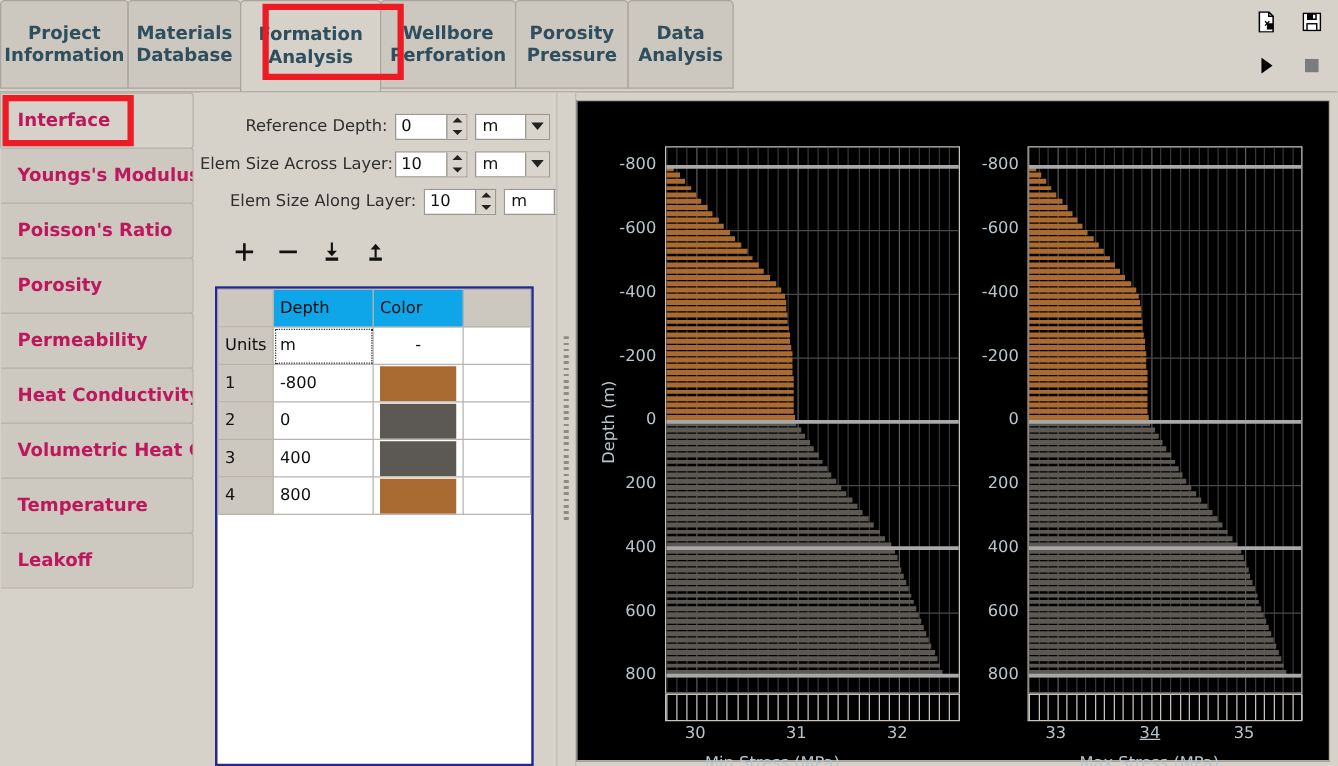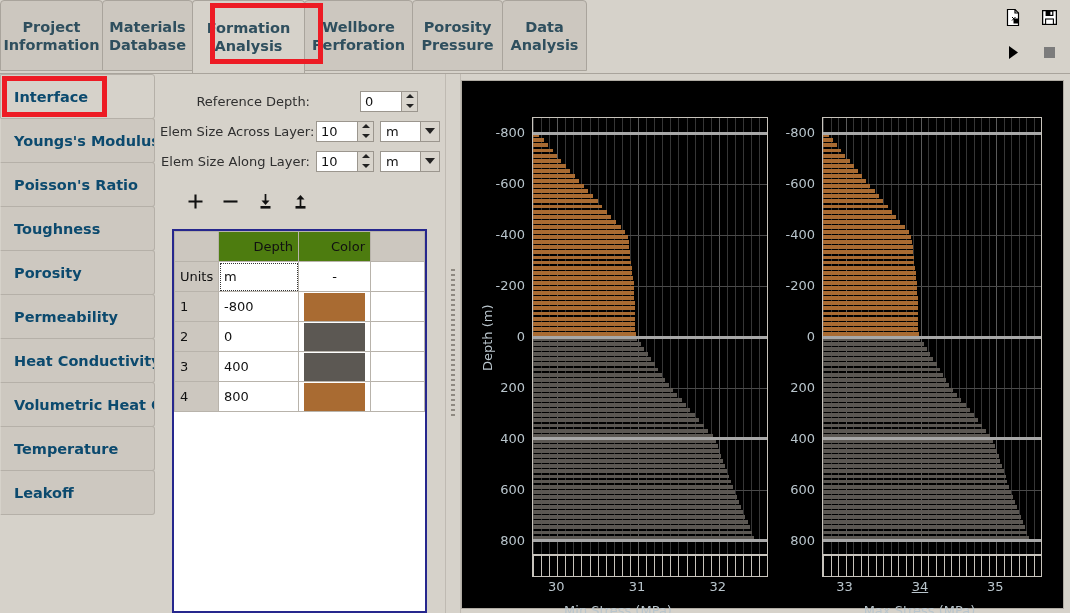--- a/index.html
+++ b/index.html
@@ -40,21 +40,21 @@
   .ticon{position:absolute;width:18px;height:18px;display:flex;align-items:center;justify-content:center;cursor:default;}
   .ticon svg{display:block;}
 
   
   .sidebar{position:absolute;left:0;top:74px;width:160px;bottom:0;}
   .sidetab{
     position:relative;box-sizing:border-box;
     width:155px;height:45px;
     display:flex;align-items:center;
     padding-left:13px;
-    font-weight:bold;font-size:14.5px;color:#0c4a6e;
+    font-weight:bold;font-size:14.5px;color:#be185d;
     background:#cdc8c0;
     border:1px solid #b5b0a8;
     border-left:1px solid #d6d2ca;
     border-top-right-radius:3px;border-bottom-right-radius:3px;
     margin-bottom:-1px;
     white-space:nowrap;overflow:hidden;
     cursor:default;
   }
   .sidetab.active{background:#d6d2ca;border-color:#b5b0a8;}
 
@@ -98,21 +98,21 @@
     border:2px solid #26278d;box-sizing:border-box;background:#fff;
     overflow:hidden;
   }
   table.layers{border-collapse:collapse;table-layout:fixed;width:100%;}
   table.layers th,table.layers td{
     font-size:13px;color:#111;font-weight:normal;
     height:30px;box-sizing:border-box;padding:0 5px;
     border:1px solid #b8b3ab;
   }
   th.corner{width:44px;background:#ccc7bf;border:1px solid #b8b3ab;}
-  th.colhdr{background:#4d7c0f;text-align:right;color:#2b2b2b;}
+  th.colhdr{background:#0ea5e9;text-align:left;color:#2b2b2b;}
   th.colhdr.c-depth{width:80px;}
   th.colhdr.c-color{width:72px;}
   th.filler{background:#ccc7bf;border-right:none;}
   td.rowhdr{background:#ccc7bf;text-align:left;color:#2b2b2b;}
   td.depth{background:#fff;text-align:left;}
   td.depth.units{outline:1px dotted #333;outline-offset:-2px;}
   td.unitdash{background:#fff;text-align:center;}
   td.swatch{padding:0;}
   td.blank{background:#fff;border:none;}
   .sw{width:100%;height:28px;}
@@ -210,23 +210,20 @@
       <div class="sidetab active">
         <span>Interface</span>
       </div>
       <div class="sidetab">
         <span>Youngs's Modulus</span>
       </div>
       <div class="sidetab">
         <span>Poisson's Ratio</span>
       </div>
       <div class="sidetab">
-        <span>Toughness</span>
-      </div>
-      <div class="sidetab">
         <span>Porosity</span>
       </div>
       <div class="sidetab">
         <span>Permeability</span>
       </div>
       <div class="sidetab">
         <span>Heat Conductivity</span>
       </div>
       <div class="sidetab">
         <span>Volumetric Heat C</span>
@@ -235,21 +232,21 @@
         <span>Temperature</span>
       </div>
       <div class="sidetab">
         <span>Leakoff</span>
       </div>
     </div>
   <div class="redframe" style="left:2px;top:76px;width:105px;height:41px;"></div>
 
   <div class="leftpanel">
 
-    <div class="formrow" style="left:0px;top:16px;gap:44px;">
+    <div class="formrow" style="left:0px;top:16px;">
       <div class="formlabel" style="width:150px;">Reference Depth:</div>
       <div class="spin" style="margin-left:6px;">
         <span>0</span>
         <span class="spinbtns">
           <div>
               <i class="arrow-up"></i>
             </div>
           <div>
               <i class="arrow-dn"></i>
             </div>
@@ -278,21 +275,21 @@
       </div>
       <div class="combo">
         <span>m</span>
         <span class="cbtn">
             <i class="caret"></i>
           </span>
       </div>
     </div>
 
     <div class="formrow" style="left:0px;top:76px;">
-      <div class="formlabel" style="width:150px;">Elem Size Along Layer:</div>
+      <div class="formlabel" style="width:150px;margin-left:23px;">Elem Size Along Layer:</div>
       <div class="spin" style="margin-left:6px;">
         <span>10</span>
         <span class="spinbtns">
           <div>
               <i class="arrow-up"></i>
             </div>
           <div>
               <i class="arrow-dn"></i>
             </div>
         </span>

